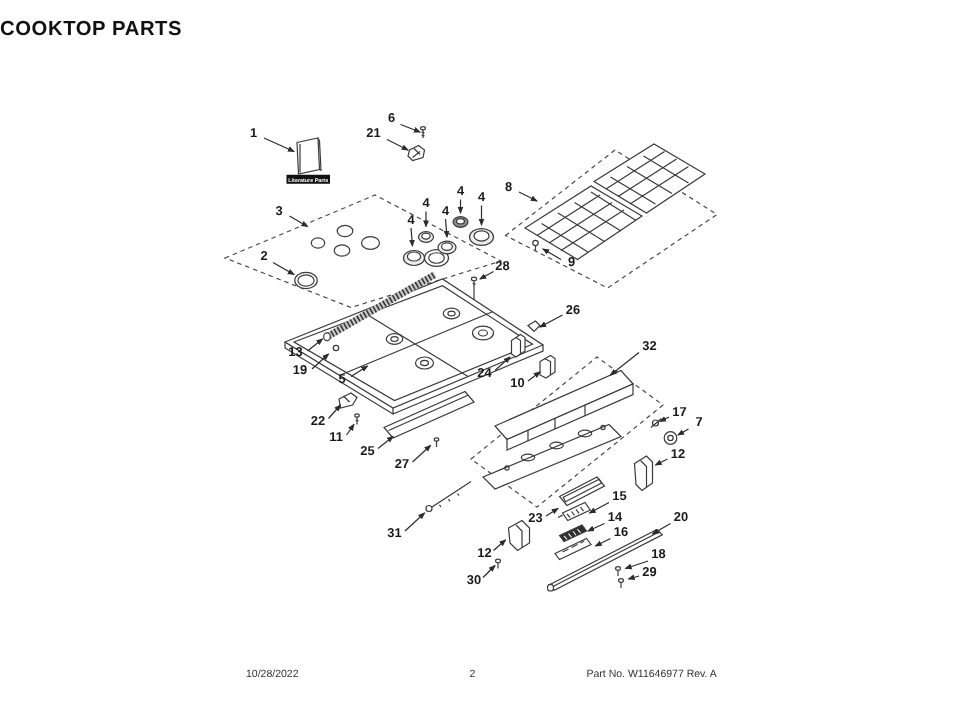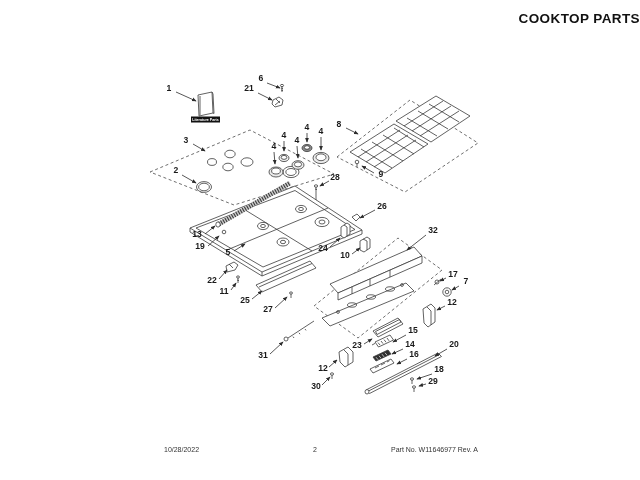--- a/index.html
+++ b/index.html
@@ -1,18 +1,18 @@
 <!DOCTYPE html>
 <html><head>
 <meta charset="utf-8">
 <style>
   html,body{margin:0;padding:0;background:#ffffff;}
   .page{position:relative;width:640px;height:480px;background:#fff;overflow:hidden;
         font-family:"Liberation Sans", sans-serif;color:#1a1a1a;}
-  .title{position:absolute;top:11px;left:0;width:640px;text-align:right;
+  .title{position:absolute;top:11px;left:0;width:640px;text-align:left;
          font-size:13.5px;font-weight:bold;letter-spacing:.4px;color:#111;}
   .footer{position:absolute;top:444px;left:0;width:640px;height:14px;font-size:7px;color:#333;}
   .footer .date{position:absolute;left:164px;top:2px;}
   .footer .pageno{position:absolute;left:300px;top:2px;width:30px;text-align:center;}
   .footer .partinfo{position:absolute;left:391px;top:2px;}
   svg{position:absolute;top:0;left:0;}
   .ln{stroke:#3a3a3a;stroke-width:.8;fill:none;}
   .lnf{stroke:#3a3a3a;stroke-width:.8;fill:#ffffff;}
   .lng{stroke:#3a3a3a;stroke-width:.8;fill:#ececec;}
   .dash{stroke:#4a4a4a;stroke-width:.8;fill:none;stroke-dasharray:3 2.6;}

